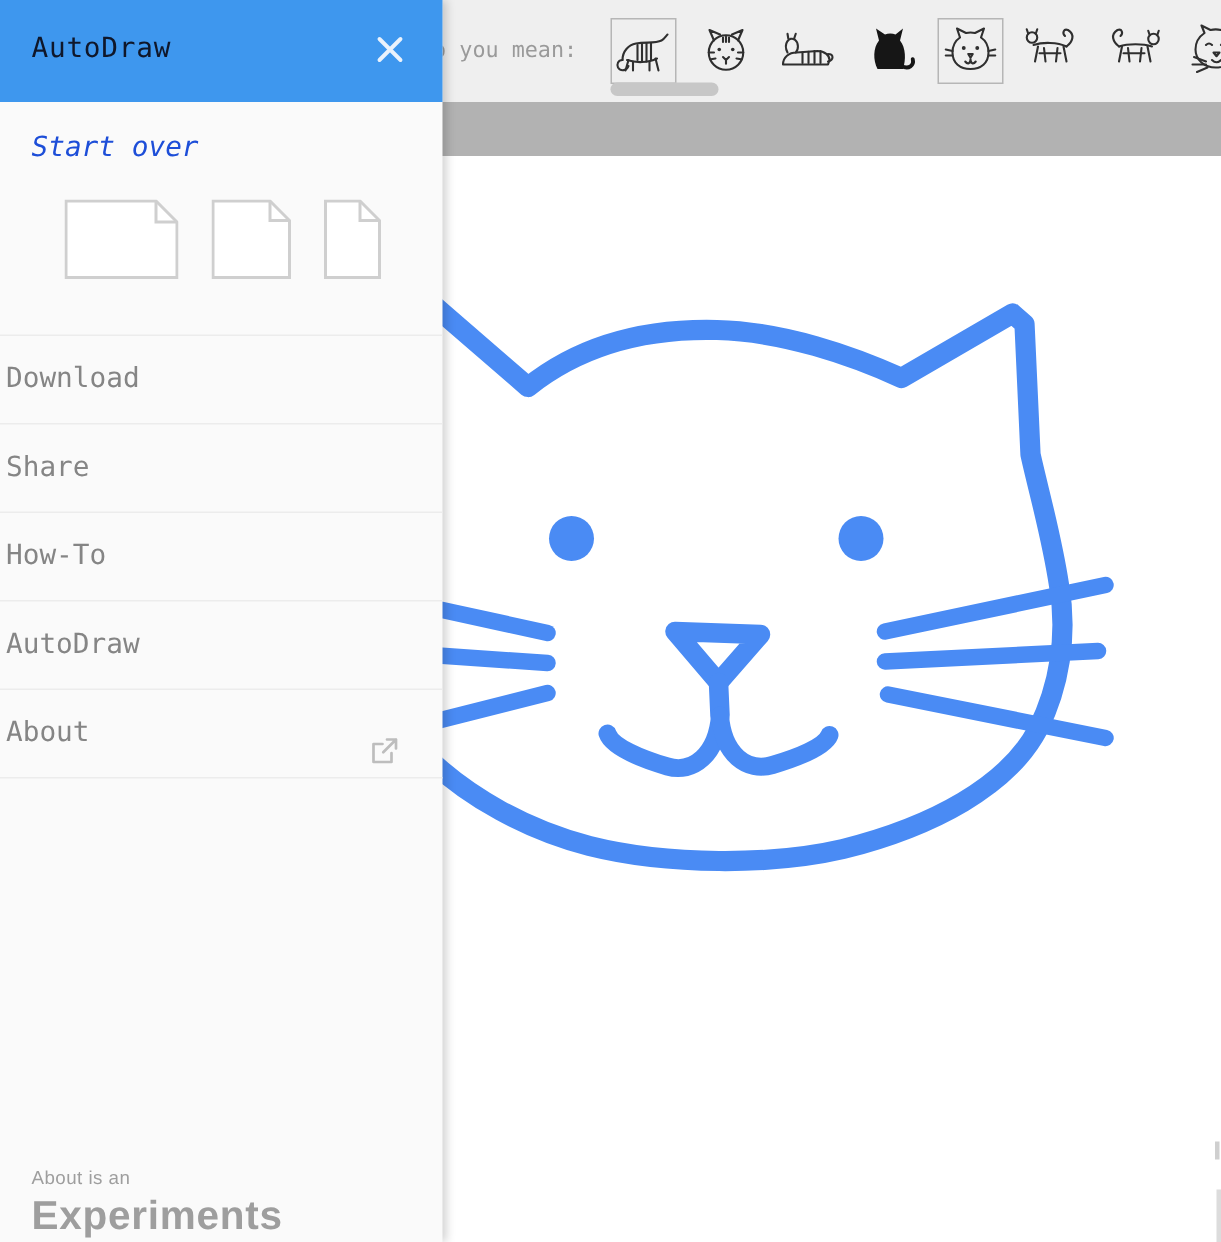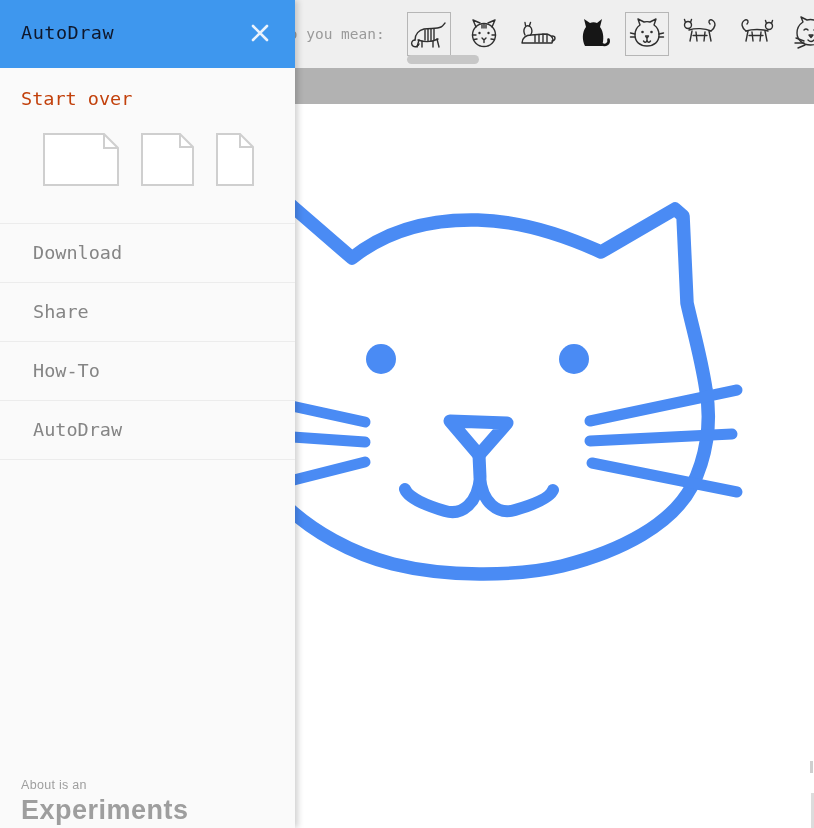--- a/index.html
+++ b/index.html
@@ -39,27 +39,27 @@
   
   .sidebar {
     position:absolute; top:0; left:0; width:295px; height:828px;
     background:#fafafa; z-index:10; box-shadow:3px 0 6px rgba(0,0,0,0.18);
   }
   .sb-header { position:relative; height:68px; background:#3e97ee; }
   .sb-title { position:absolute; left:21px; top:22px; font-size:18.5px; color:#0f172a; letter-spacing:0.5px;text-align:center; }
   .sb-close { position:absolute; right:22px; top:20px; width:26px; height:26px; cursor:pointer; }
 
   .start-over-section { position:relative; height:156px; border-bottom:1px solid #ececec; }
-  .so-label { position:absolute; left:21px; top:20px; font-size:18.5px; color:#c2410c; }
+  .so-label { position:absolute; left:21px; top:20px; font-size:18.5px; color:#1d4ed8;font-style:italic; }
   .canvas-opts { position:absolute; left:43px; top:65px; display:flex; gap:22px; align-items:flex-start; }
   .canvas-opt { cursor:pointer; }
   .canvas-opt svg { display:block; }
 
   .menu-item {
-    position:relative; height:59px; line-height:58px; padding-left:33px;
+    position:relative; height:59px; line-height:58px; padding-left:4px;
     font-size:18.5px; color:#858585; border-bottom:1px solid #ececec; cursor:pointer;
   }
   .ext-icon { position:absolute; right:28px; top:18px; }
 
   .sb-footer {
     position:absolute; left:21px; top:778px; color:#9e9e9e;
     font-family:"Liberation Sans",sans-serif; cursor:pointer;
   }
   .f-line1 { font-size:12.5px; letter-spacing:0.3px; margin-bottom:4px; }
   .f-line2 { font-size:27px; font-weight:bold; line-height:1.04; letter-spacing:0.5px; }
@@ -203,19 +203,28 @@
         </svg>
       </span>
     </div>
   </div>
 
   <nav>
     <div class="menu-item">Download</div>
     <div class="menu-item">Share</div>
     <div class="menu-item">How-To</div>
     <div class="menu-item">AutoDraw</div>
+    <div class="menu-item">
+      <span>About</span>
+      <span class="ext-icon">
+        <svg width="22" height="22" viewBox="0 0 22 22" fill="none" stroke="#bdbdbd" stroke-width="1.8" stroke-linecap="round" stroke-linejoin="round">
+          <path d="M16 12 L16 18 L4 18 L4 6 L10 6"></path>
+          <path d="M13 3 L19 3 L19 9 M19 3 L10.5 11.5"></path>
+        </svg>
+      </span>
+    </div>
   </nav>
 
   <div class="sb-footer">
     <div class="f-line1">About is an</div>
     <div class="f-line3">Experiments</div>
   </div>
 </aside>
 
 </body></html>

